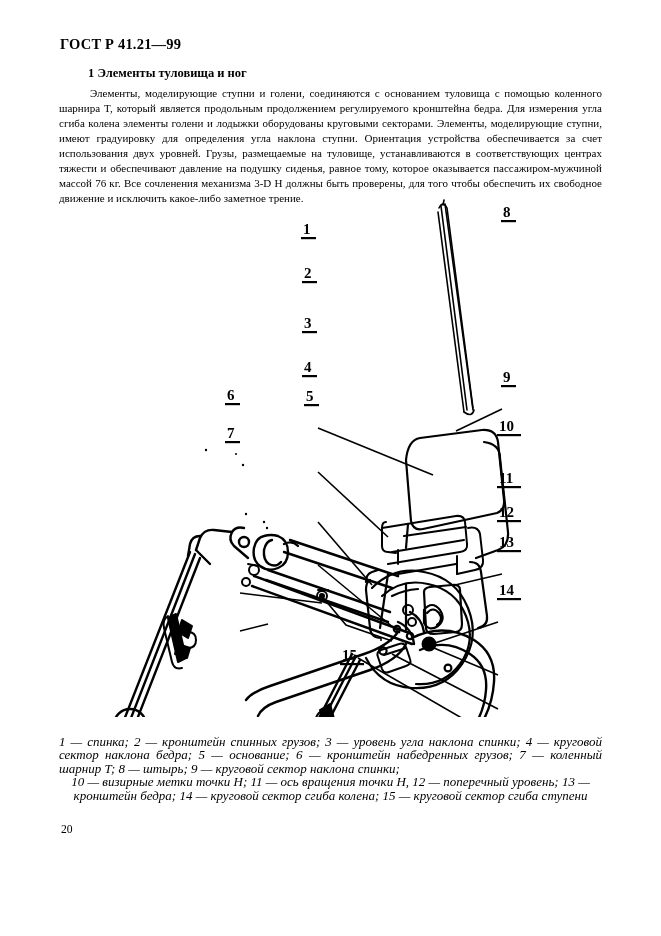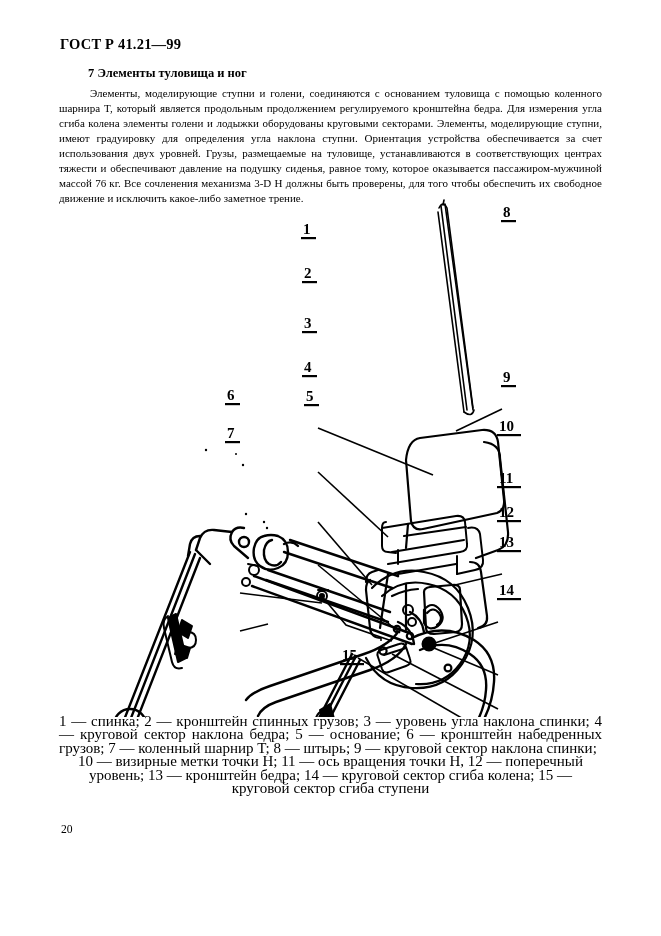--- a/index.html
+++ b/index.html
@@ -32,44 +32,45 @@
   }
 
   
   .figure{
     position:absolute;left:0;top:192px;width:661px;height:525px;
   }
   .figure svg{display:block;}
 
   
   .legend{
-    position:absolute;left:59px;top:715px;width:543px;
-    font-size:15px;line-height:13.4px;
+    position:absolute;left:59px;top:735px;width:543px;
+    font-size:13px;line-height:13.4px;
     text-align:justify;
+    font-style:italic;
   }
   .legend .l2{text-align:center;}
 
   .fig-caption{
     position:absolute;left:0;top:800px;width:661px;
     text-align:center;font-size:11.3px;
   }
 
   .page-number{
     position:absolute;left:61px;top:823px;
     font-size:11.6px;
   }
 </style>
 </head>
 <body>
 
 <div class="page">
 
   <div class="std-header">ГОСТ Р 41.21—99</div>
 
-  <div class="section-title">7  Элементы туловища и ног</div>
+  <div class="section-title">1  Элементы туловища и ног</div>
 
   <div class="body-text">Элементы, моделирующие ступни и голени, соединяются с основанием туловища с помощью коленного шарнира T, который является продольным продолжением регулируемого кронштейна бедра. Для измерения угла сгиба колена элементы голени и лодыжки оборудованы круговыми секторами. Элементы, моделирующие ступни, имеют градуировку для определения угла наклона ступни. Ориентация устройства обеспечивается за счет использования двух уровней. Грузы, размещаемые на туловище, устанавливаются в соответствующих центрах тяжести и обеспечивают давление на подушку сиденья, равное тому, которое оказывается пассажиром-мужчиной массой 76 кг. Все сочленения механизма 3-D H должны быть проверены, для того чтобы обеспечить их свободное движение и исключить какое-либо заметное трение.</div>
 
   <div class="figure">
     <svg width="661" height="525" viewBox="0 0 661 525" xmlns="http://www.w3.org/2000/svg">
       <g fill="none" stroke="#000" stroke-linecap="round" stroke-linejoin="round">
 
         <g stroke-width="2.2">
           <path d="M406 268 q2-20 14-22 l62 -8 q14 -1 16 12 l6 58 q1 10 -7 13 l-74 16 q-10 2 -12 -8 z"></path>
           <path d="M484 250 q16 2 16 16 l8 74 q1 14 -10 18 l-22 8"></path>

